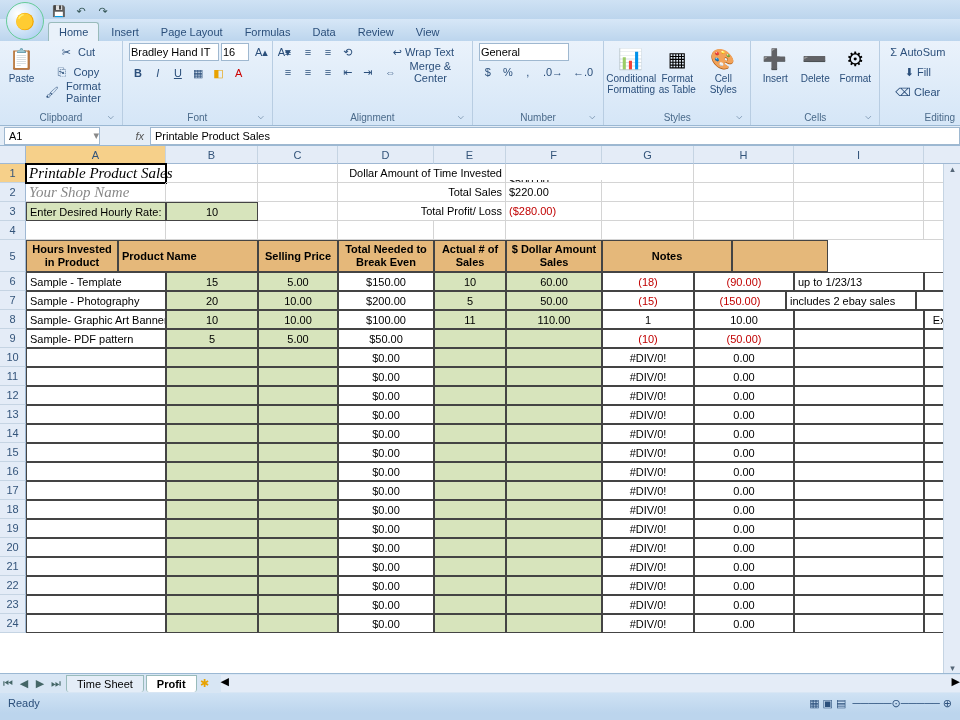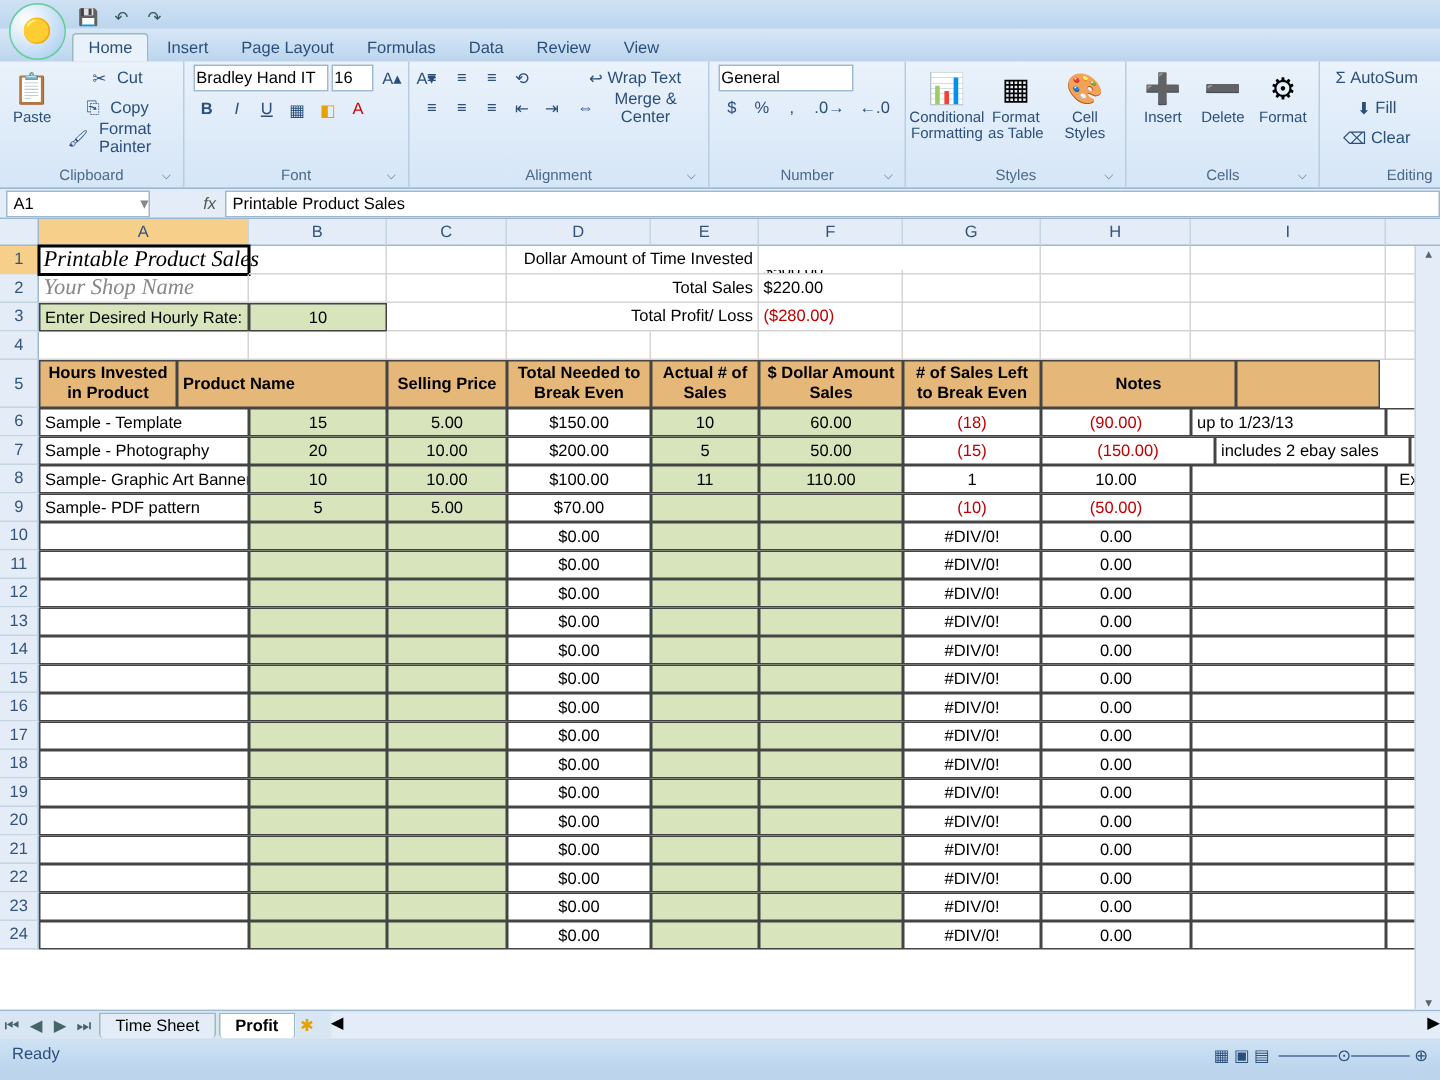--- a/index.html
+++ b/index.html
@@ -332,21 +332,20 @@
         <div class="cell " style="width: 130px;"></div>
         <div class="cell " style="width: 96px;"></div>
       </div>
       <div class="cellrow tall">
         <div class="cell sand bdr" style="width: 92px; white-space: normal; line-height: 13px; text-align: center;">Hours Invested in Product</div>
         <div class="cell sandL bdr" style="width: 140px; white-space: normal; line-height: 13px; text-align: left;">Product Name</div>
         <div class="cell sand bdr" style="width: 80px; white-space: normal; line-height: 13px; text-align: center;">Selling Price</div>
         <div class="cell sand bdr" style="width: 96px; white-space: normal; line-height: 13px; text-align: center;">Total Needed to Break Even</div>
         <div class="cell sand bdr" style="width: 72px; white-space: normal; line-height: 13px; text-align: center;">Actual # of Sales</div>
         <div class="cell sand bdr" style="width: 96px; white-space: normal; line-height: 13px; text-align: center;">$ Dollar Amount Sales</div>
-        <div class="cell sand bdr" style="width: 92px; white-space: normal; line-height: 13px; text-align: center;"># of Sales Left to Break Even</div>
         <div class="cell sand bdr" style="width: 130px; white-space: normal; line-height: 13px; text-align: center;">Notes</div>
         <div class="cell sand bdr" style="width: 96px; white-space: normal; line-height: 13px; text-align: center;"></div>
       </div>
       <div class="cellrow">
         <div class="cell bdr" style="width: 140px;">Sample - Template</div>
         <div class="cell lime bdr c" style="width: 92px;">15</div>
         <div class="cell lime bdr c" style="width: 80px;">5.00</div>
         <div class="cell bdr c" style="width: 96px;">$150.00</div>
         <div class="cell lime bdr c" style="width: 72px;">10</div>
         <div class="cell lime bdr c" style="width: 96px;">60.00</div>
@@ -356,41 +355,41 @@
         <div class="cell bdr c" style="width: 96px;">0</div>
       </div>
       <div class="cellrow">
         <div class="cell bdr" style="width: 140px;">Sample - Photography</div>
         <div class="cell lime bdr c" style="width: 92px;">20</div>
         <div class="cell lime bdr c" style="width: 80px;">10.00</div>
         <div class="cell bdr c" style="width: 96px;">$200.00</div>
         <div class="cell lime bdr c" style="width: 72px;">5</div>
         <div class="cell lime bdr c" style="width: 96px;">50.00</div>
         <div class="cell bdr c neg" style="width: 92px;">(15)</div>
-        <div class="cell bdr c neg" style="width: 116px;">(150.00)</div>
+        <div class="cell bdr c neg" style="width: 92px;">(150.00)</div>
         <div class="cell bdr" style="width: 130px;">includes 2 ebay sales</div>
         <div class="cell bdr c" style="width: 96px;">0</div>
       </div>
       <div class="cellrow">
         <div class="cell bdr" style="width: 140px;">Sample- Graphic Art Banner</div>
         <div class="cell lime bdr c" style="width: 92px;">10</div>
         <div class="cell lime bdr c" style="width: 80px;">10.00</div>
         <div class="cell bdr c" style="width: 96px;">$100.00</div>
         <div class="cell lime bdr c" style="width: 72px;">11</div>
         <div class="cell lime bdr c" style="width: 96px;">110.00</div>
         <div class="cell bdr c" style="width: 92px;">1</div>
         <div class="cell bdr c" style="width: 100px;">10.00</div>
         <div class="cell bdr" style="width: 130px;"></div>
         <div class="cell bdr c" style="width: 96px;">Exceeded Goal!</div>
       </div>
       <div class="cellrow">
         <div class="cell bdr" style="width: 140px;">Sample- PDF pattern</div>
         <div class="cell lime bdr c" style="width: 92px;">5</div>
         <div class="cell lime bdr c" style="width: 80px;">5.00</div>
-        <div class="cell bdr c" style="width: 96px;">$70.00</div>
+        <div class="cell bdr c" style="width: 96px;">$50.00</div>
         <div class="cell lime bdr c" style="width: 72px;"></div>
         <div class="cell lime bdr c" style="width: 96px;"></div>
         <div class="cell bdr c neg" style="width: 92px;">(10)</div>
         <div class="cell bdr c neg" style="width: 100px;">(50.00)</div>
         <div class="cell bdr" style="width: 130px;"></div>
         <div class="cell bdr c" style="width: 96px;">0</div>
       </div>
       <div class="cellrow">
         <div class="cell bdr" style="width: 140px;"></div>
         <div class="cell lime bdr c" style="width: 92px;"></div>

